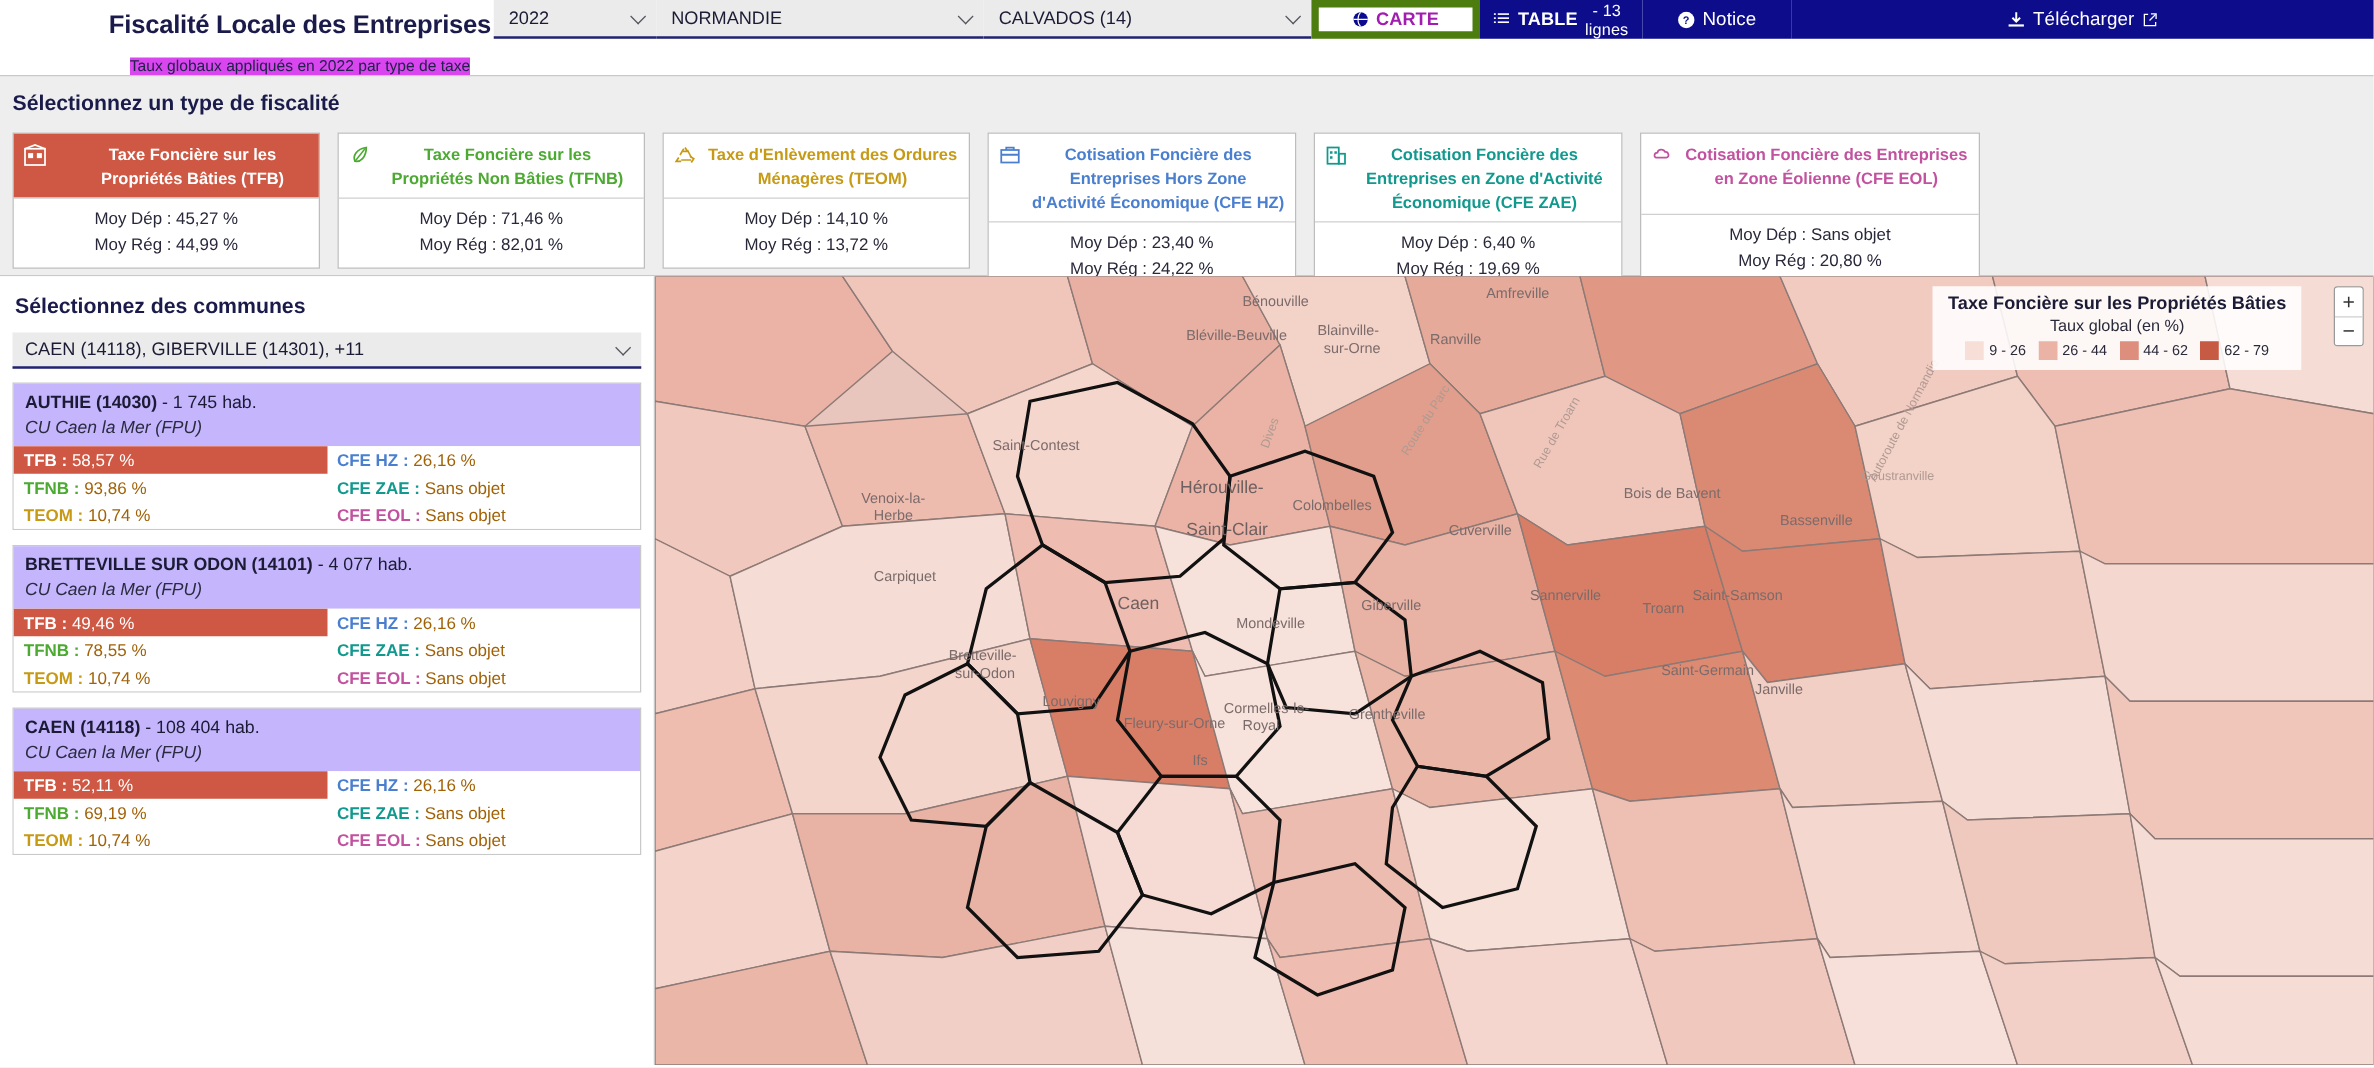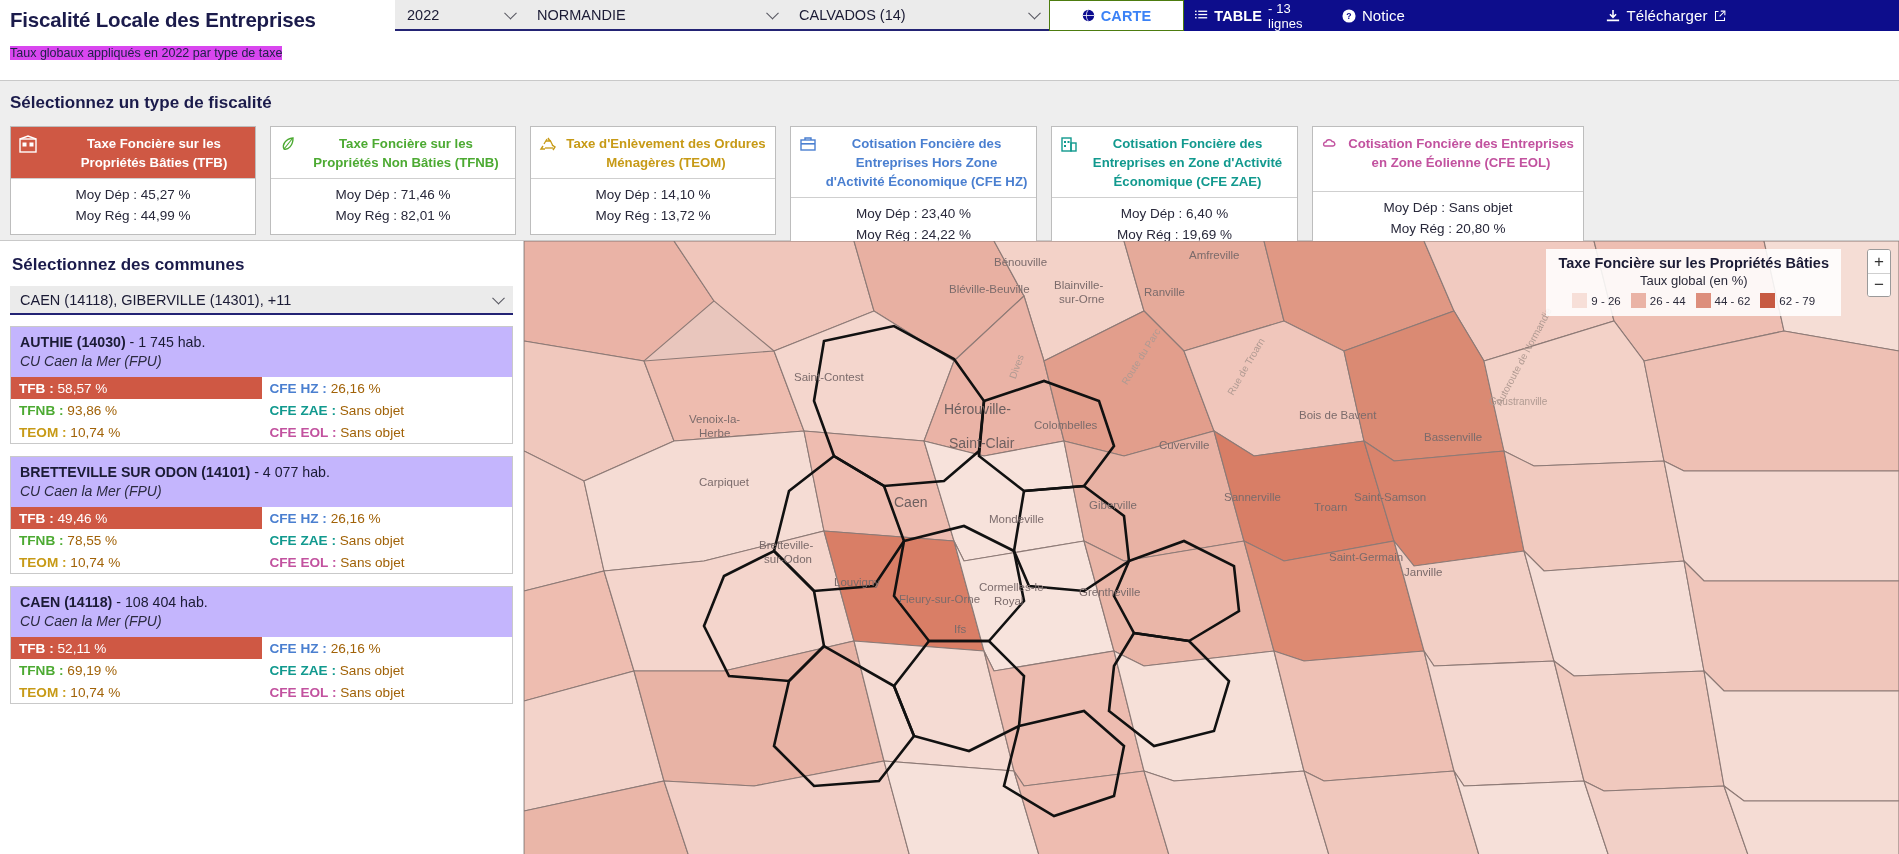--- a/index.html
+++ b/index.html
@@ -6,24 +6,25 @@
   html,body {
     width:1899px; height:854px;
     font-family:"Liberation Sans", sans-serif;
     background:#ffffff;
     overflow:hidden;
     color:#1b1b35;
   }
   
   .header {
     position:relative;
-    height:80px;
+    height:60px;
     background:#ffffff;
     display:flex;
     align-items:flex-start;
+    text-align:center;
   }
   .title-block { padding:8px 0 0 10px; width:470px; }
   .app-title {
     font-size:20.5px; font-weight:bold; color:#1b1b4b; letter-spacing:-0.2px;
   }
   .app-subtitle {
     font-size:12.5px; color:#21214a; margin-top:14px; background:#d946ef; display:inline-block;
   }
   .header-controls {
     position:absolute; left:395px; top:0; right:0; height:31px;
@@ -40,21 +41,21 @@
   .select-caret {
     position:absolute; right:10px; top:50%; transform:translateY(-60%);
     width:9px; height:9px; border-right:1.6px solid #55555f; border-bottom:1.6px solid #55555f;
     transform:translateY(-70%) rotate(45deg);
   }
   .seg {
     display:flex; align-items:center; justify-content:center; gap:6px;
     font-size:14.5px; font-weight:bold; cursor:pointer;
     padding:0 16px; letter-spacing:0.1px;
   }
-  .seg-carte { width:135px; background:#ffffff; color:#3b82f6; border:1px solid #4d7c0f; }
+  .seg-carte { width:135px; background:#ffffff; color:#a21caf; border:6px solid #4d7c0f; }
   .seg-table { width:130px; background:#0d0d8c; color:#ffffff; }
   .seg-table .thin { font-weight:normal; font-size:13px; }
   .seg-notice { width:119px; background:#0d0d8c; color:#ffffff; font-weight:normal; font-size:15px; }
   .seg-dl { flex:1; background:#0d0d8c; color:#ffffff; font-weight:normal; font-size:15px; }
   .ico { display:inline-flex; align-items:center; }
 
   
   .fisc-section {
     background:#eeeeee; border-top:1px solid #c9c9c9; border-bottom:1px solid #c9c9c9;
     height:161px; padding:12px 10px 0 10px;

